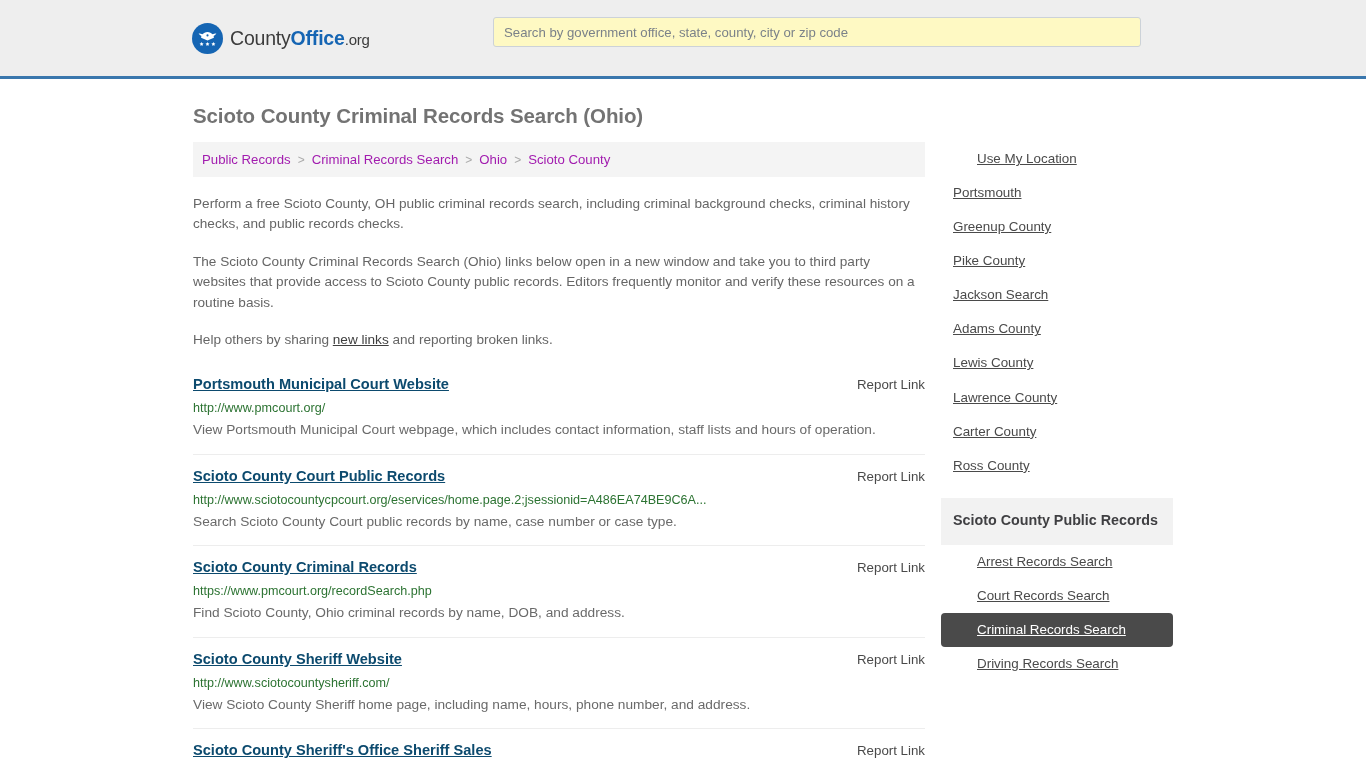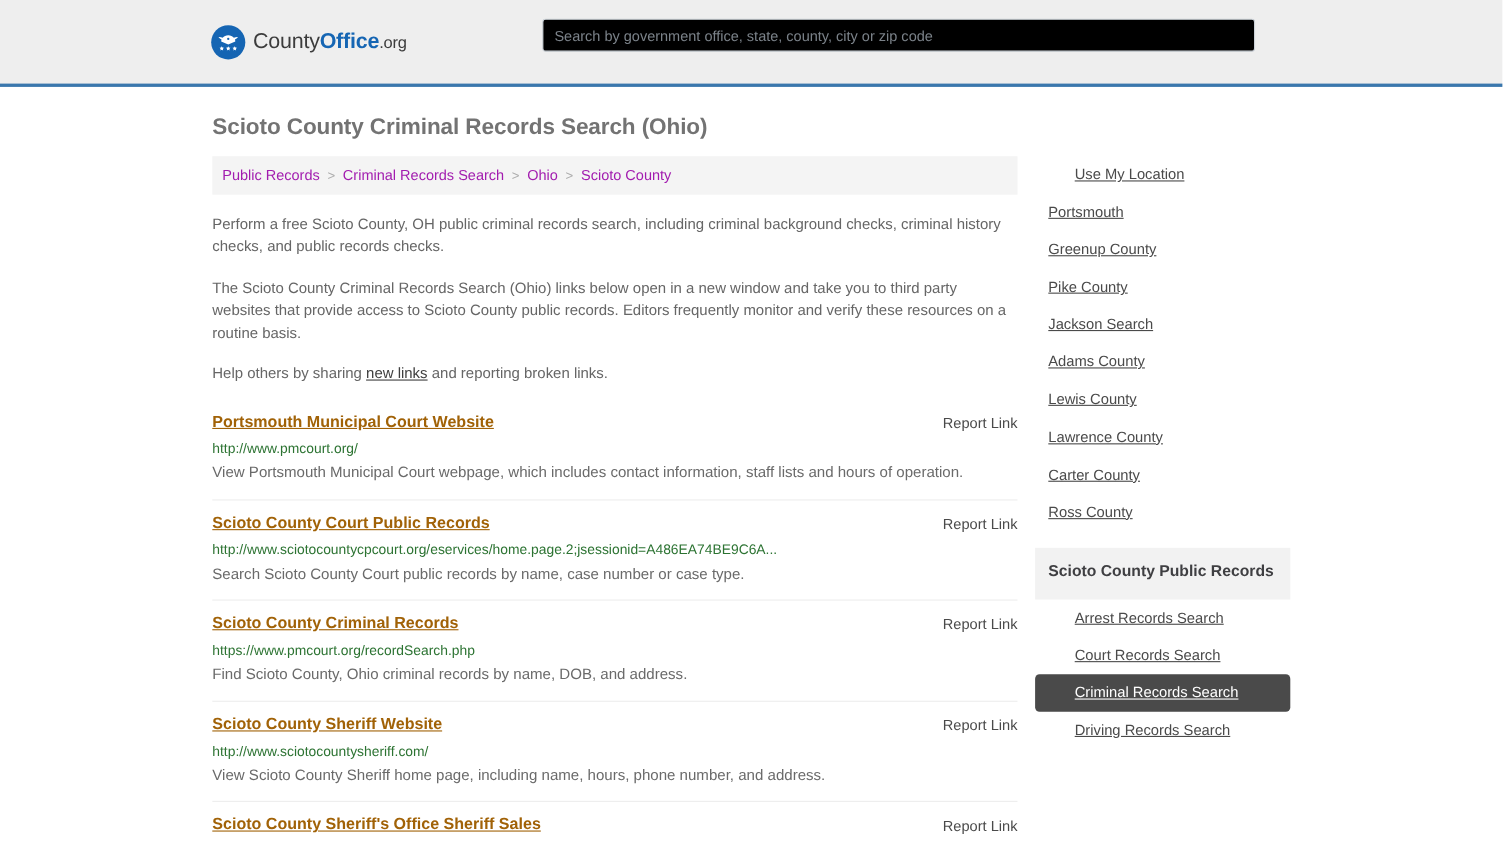--- a/index.html
+++ b/index.html
@@ -56,21 +56,21 @@
   }
   .search-input {
     width: 100%;
     height: 30px;
     padding: 0 10px;
     font-size: 13.2px;
     color: #6a6a6a;
     font-family: "Liberation Sans", sans-serif;
     border: 1px solid #ccd2d8;
     border-radius: 3px;
-    background: #000000;
+    background: #fef9c3;
     outline: none;
   }
   .search-input::placeholder { color: #7b8289; }
 
   
   .page {
     padding: 0 0 0 0;
     position: relative;
   }
   .container {
@@ -138,21 +138,21 @@
   }
   .link-item:first-child { border-top: none; }
   .link-row {
     display: flex;
     align-items: flex-start;
     justify-content: space-between;
   }
   .link-title {
     font-size: 14.6px;
     font-weight: bold;
-    color: #a16207;
+    color: #0c4a6e;
     text-decoration: underline;
     line-height: 1.3;
   }
   .report-link {
     font-size: 13.3px;
     color: #4a4a4a;
     text-decoration: none;
     white-space: nowrap;
     padding-left: 16px;
     padding-top: 2px;

